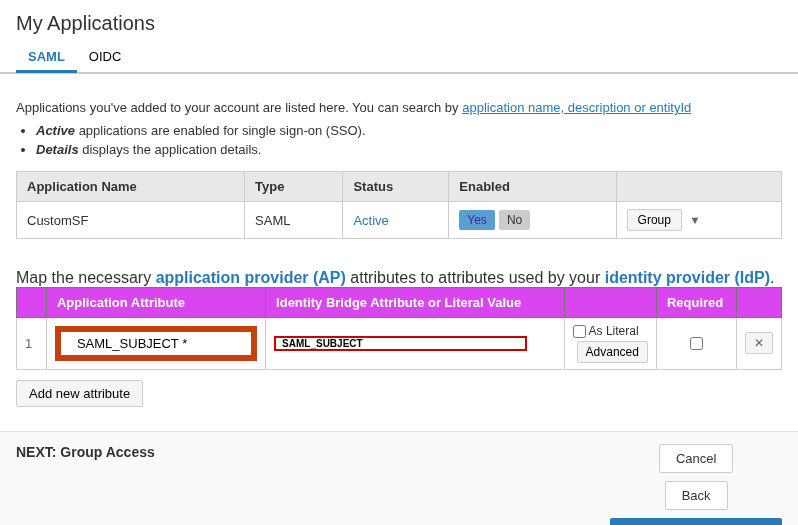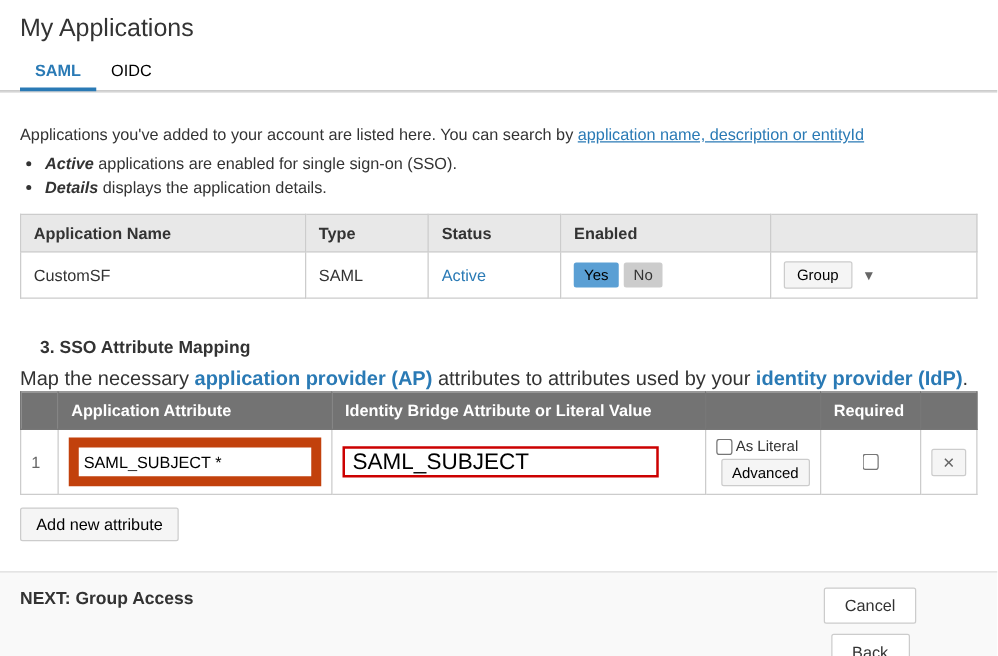--- a/index.html
+++ b/index.html
@@ -24,41 +24,41 @@
 
     .app-table { width: 100%; border-collapse: collapse; margin-bottom: 16px; border: 1px solid #ccc; }
     .app-table thead tr { background: #e8e8e8; }
     .app-table thead th { padding: 7px 10px; text-align: left; font-weight: bold; font-size: 13px; border: 1px solid #ccc; }
     .app-table tbody tr { background: #fff; }
     .app-table tbody td { padding: 7px 10px; border: 1px solid #ccc; font-size: 13px; vertical-align: middle; }
 
     .status-active { color: #2a7ab5; }
 
     .toggle-container { display: inline-flex; align-items: center; }
-    .toggle-btn { background: #5a9fd4; color: #000000; border: none; padding: 3px 8px; font-size: 12px; cursor: pointer; border-radius: 2px; margin-right: 4px; }
+    .toggle-btn { background: #5a9fd4; color: #4c1d95; border: none; padding: 3px 8px; font-size: 12px; cursor: pointer; border-radius: 2px; margin-right: 4px; }
     .toggle-off { background: #ccc; color: #333; }
 
     .remove-btn { background: #f5f5f5; border: 1px solid #ccc; padding: 3px 10px; font-size: 12px; cursor: pointer; border-radius: 2px; }
 
     .dropdown-arrow { color: #666; font-size: 11px; margin-left: 4px; }
 
     .section-title { font-size: 14px; font-weight: bold; margin-bottom: 10px; color: #333; padding: 0 16px; }
 
     .sso-section { padding: 0 16px 16px 16px; }
     .sso-desc { font-size: 16px; color: #333; margin-bottom: 0; }
     .sso-desc span.blue { color: #2a7ab5; font-weight: bold; }
 
     .attr-table { width: 100%; border-collapse: collapse; border: 1px solid #999; }
-    .attr-table thead tr { background: #737373; }
+    .attr-table thead tr { background: #d946ef; }
     .attr-table thead th { padding: 7px 10px; text-align: left; font-weight: bold; font-size: 13px; color: #fff; border: 1px solid #777; }
     .attr-table tbody tr { background: #fff; }
     .attr-table tbody td { padding: 6px 8px; border: 1px solid #ccc; font-size: 13px; vertical-align: middle; }
 
-    .attr-input { border: 8px solid #c2410c; padding: 4px 4px; width: 100%; font-size: 13px; }
-    .attr-input-value { border: 2px solid #cc0000; padding: 0 6px; width: 90%; font-size: 18px; }
+    .attr-input { border: 6px solid #c2410c; padding: 4px 16px; width: 100%; font-size: 13px; }
+    .attr-input-value { border: 2px solid #cc0000; padding: 0 6px; width: 90%; font-size: 10px; font-weight: bold; }
 
     .checkbox-literal { display: inline-flex; align-items: center; font-size: 12px; margin-right: 4px; white-space: nowrap; }
     .checkbox-literal input { margin-right: 3px; }
 
     .advanced-btn { background: #f5f5f5; border: 1px solid #ccc; padding: 3px 8px; font-size: 12px; cursor: pointer; border-radius: 2px; margin-left: 4px; }
 
     .required-checkbox { margin: 0 auto; display: block; }
 
     .delete-btn { background: #f5f5f5; border: 1px solid #ccc; padding: 3px 8px; font-size: 12px; cursor: pointer; border-radius: 2px; color: #666; }
 
@@ -128,21 +128,20 @@
         <td>
           <button class="remove-btn">Group</button>
           <span class="dropdown-arrow">▼</span>
         </td>
       </tr>
     </tbody>
   </table>
 </div>
 
 <div class="sso-section">
-  <p class="section-title">3. SSO Attribute Mapping</p>
   <p class="sso-desc">
     Map the necessary <span class="blue">application provider (AP)</span> attributes to attributes used by your <span class="blue">identity provider (IdP)</span>.
   </p>
 
   <table class="attr-table">
     <thead>
       <tr>
         <th class="th-num"></th>
         <th class="th-app-attr">Application Attribute</th>
         <th class="th-identity-attr">Identity Bridge Attribute or Literal Value</th>

